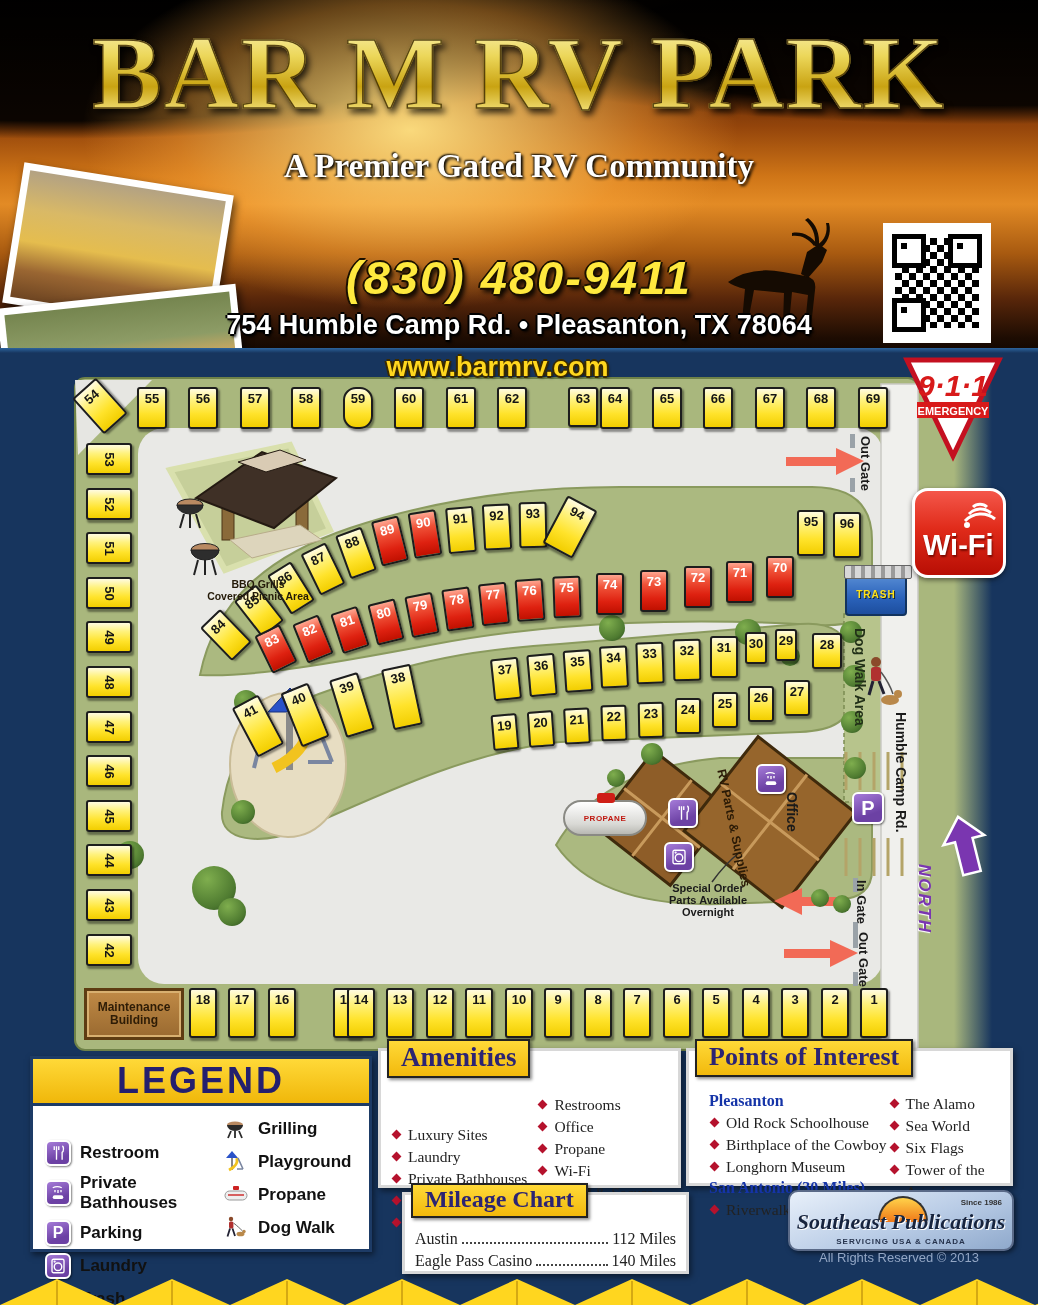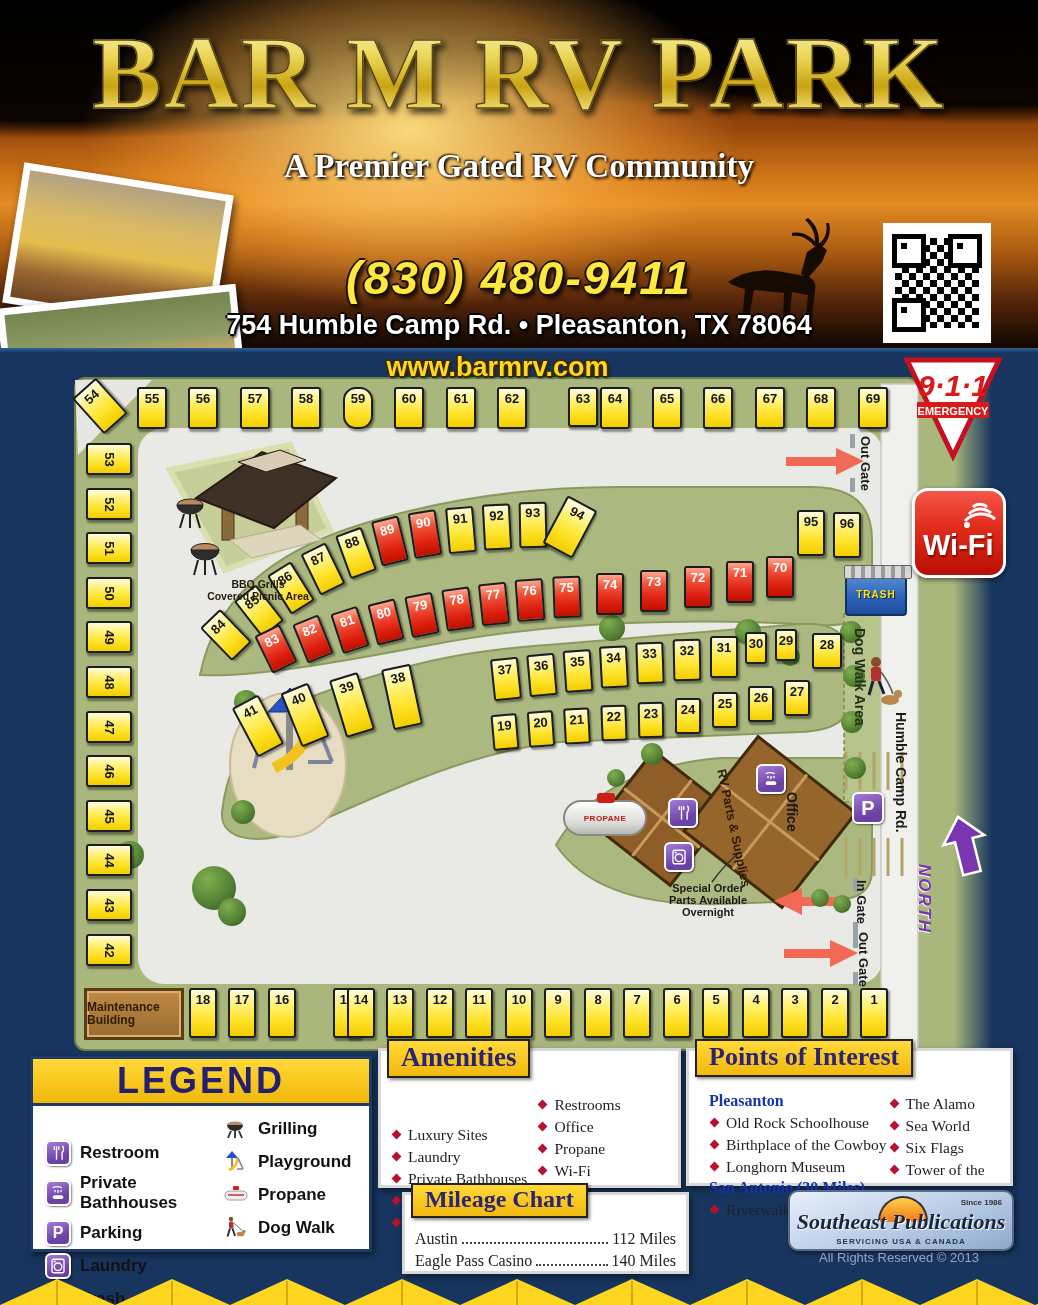--- a/index.html
+++ b/index.html
@@ -65,21 +65,21 @@
   #trash-box::before{content:"";position:absolute;left:-3px;top:-9px;width:66px;height:12px;
     background:repeating-linear-gradient(90deg,#d8d8d8 0 6px,#9a9a9a 6px 10px);border:1px solid #666;border-radius:2px;}
   #trash-box span{font-size:10px;font-weight:bold;color:#ffe21c;letter-spacing:1px;text-shadow:1px 1px 0 #123;}
   #propane-tank{position:absolute;left:563px;top:800px;width:84px;height:36px;z-index:4;
     background:linear-gradient(180deg,#ffffff,#d8d8d4 70%,#b8b8b2);border:2px solid #8a8a84;border-radius:18px;
     display:flex;align-items:center;justify-content:center;box-sizing:border-box;}
   #propane-tank::before{content:"";position:absolute;left:32px;top:-9px;width:18px;height:10px;background:#cf1f16;border-radius:3px;}
   #propane-tank span{font-size:8px;font-weight:bold;color:#c01810;letter-spacing:.5px;}
   #maint{position:absolute;left:84px;top:988px;width:100px;height:52px;z-index:4;
     background:linear-gradient(180deg,#c08a46,#9a6a30);border:3px solid #5e3c12;box-sizing:border-box;
-    display:flex;align-items:center;justify-content:center;
+    display:flex;align-items:center;justify-content:center;text-align:center;
     font-size:12px;font-weight:bold;color:#2e1c06;line-height:1.1;
     box-shadow:inset 0 0 0 2px #d8b070;}
   #north{position:absolute;left:924px;top:812px;width:70px;height:150px;z-index:5;}
   #north .ntxt{position:absolute;left:10px;top:52px;transform:rotate(90deg);transform-origin:left top;
     color:#7a36b0;font-weight:bold;font-style:italic;font-size:17px;letter-spacing:2px;
     text-shadow:1px 1px 1px #fff;}
 
   
   #badge911{position:absolute;left:903px;top:356px;z-index:6;}
   #wifi{position:absolute;left:912px;top:488px;width:94px;height:90px;z-index:6;border-radius:16px;
@@ -450,21 +450,21 @@
       </div>
       <div class="site red" style="left: 411px; top: 511px; width: 28px; height: 46px; transform: rotate(-9deg);">
         <span>90</span>
       </div>
       <div class="site" style="left: 447px; top: 507px; width: 28px; height: 46px; transform: rotate(-5deg);">
         <span>91</span>
       </div>
       <div class="site" style="left: 483px; top: 504px; width: 28px; height: 46px; transform: rotate(-3deg);">
         <span>92</span>
       </div>
-      <div class="site" style="left: 519px; top: 502px; width: 28px; height: 46px; transform: rotate(-1deg); font-family: Liberation Mono, monospace;">
+      <div class="site" style="left: 519px; top: 502px; width: 28px; height: 46px; transform: rotate(-1deg);">
         <span>93</span>
       </div>
       <div class="site" style="left: 553px; top: 500px; width: 34px; height: 54px; transform: rotate(28deg);">
         <span>94</span>
       </div>
       <div class="site" style="left: 797px; top: 510px; width: 28px; height: 46px; transform: rotate(0deg);">
         <span>95</span>
       </div>
       <div class="site" style="left: 833px; top: 512px; width: 28px; height: 46px; transform: rotate(0deg);">
         <span>96</span>

